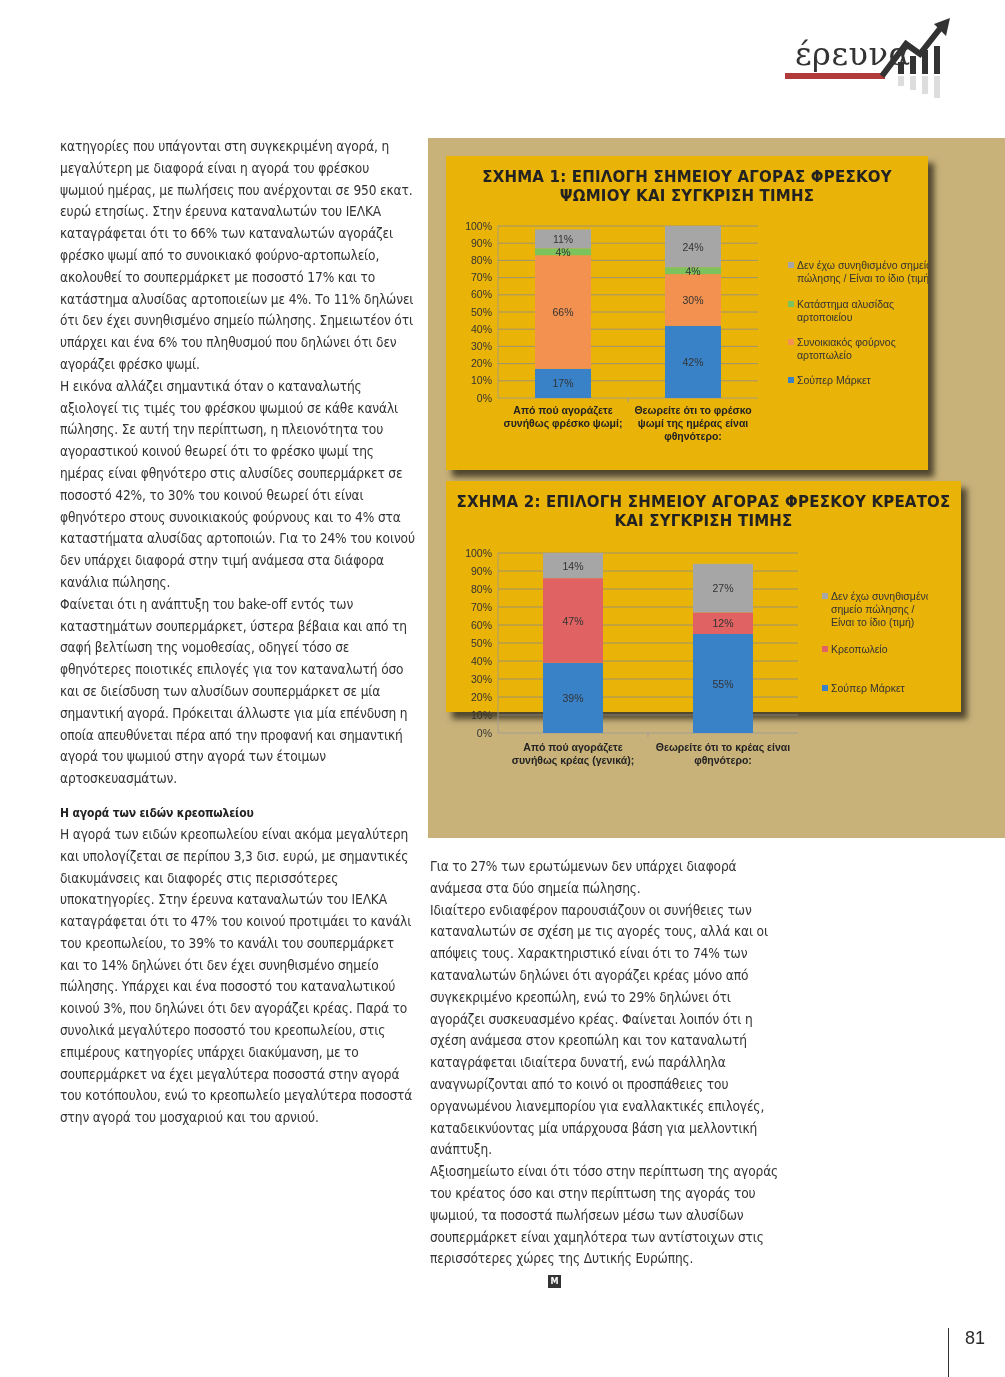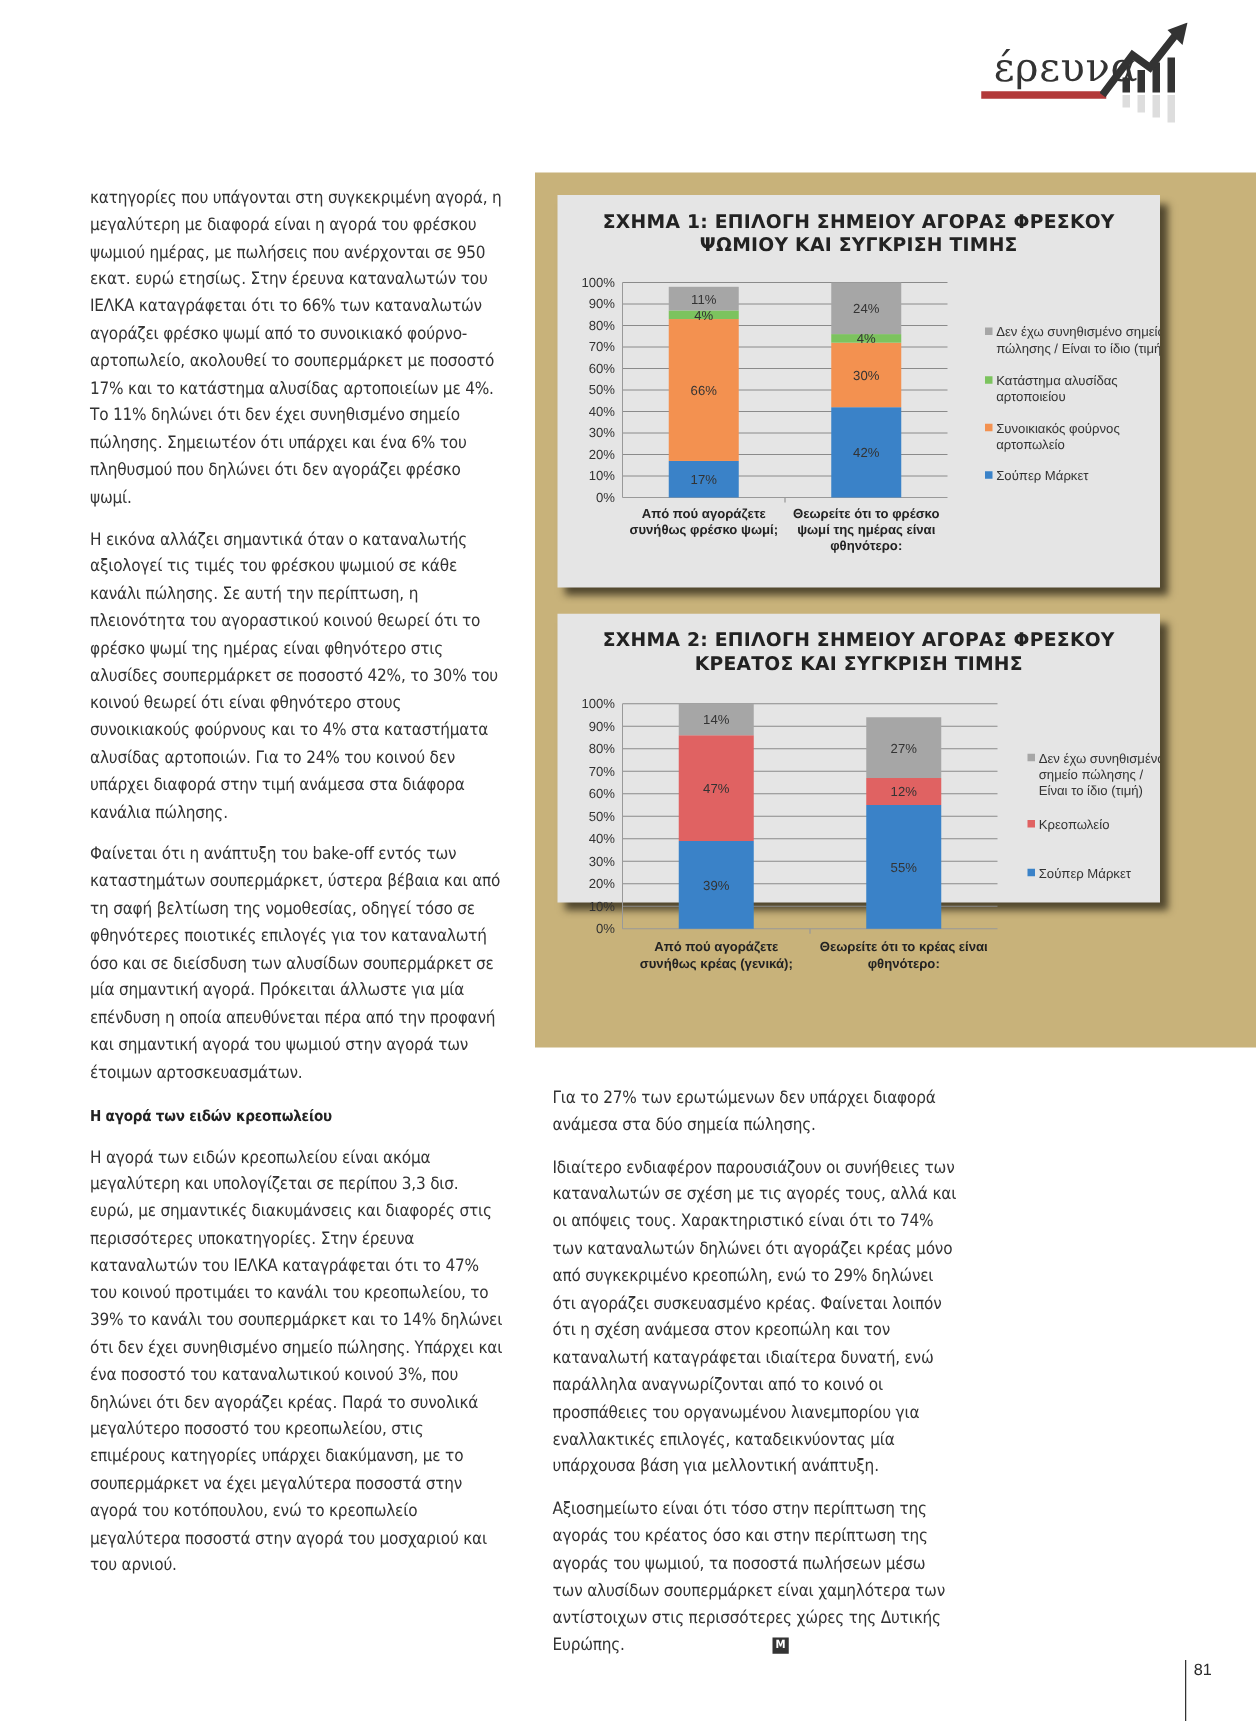--- a/index.html
+++ b/index.html
@@ -2,35 +2,35 @@
 <html><head>
 <meta charset="utf-8">
 <style>
   html,body{margin:0;padding:0;background:#fff;}
   body{width:1005px;height:1377px;position:relative;overflow:hidden;font-family:"DejaVu Sans Condensed","DejaVu Sans",sans-serif;color:#2b2b2b;}
   .logo{position:absolute;left:785px;top:18px;width:175px;height:85px;}
   .logo-word{position:absolute;left:10px;top:17px;font-family:"DejaVu Serif",serif;font-size:32px;color:#333;letter-spacing:0.5px;}
   .logo-bar{position:absolute;left:0;top:55px;width:100px;height:6px;background:#b23a3a;}
   .logo svg{position:absolute;left:95px;top:0;}
   .col{position:absolute;font-size:13.6px;line-height:21.8px;color:#333;letter-spacing:-0.15px;}
-  .col p{margin:12px;}
+  .col p{margin:0;}
   #colLeft{left:60px;top:136px;width:355px;}
   #colRight{left:430px;top:856px;width:350px;}
   .subhead{font-weight:bold;font-size:12px;color:#222;margin-top:12px!important;line-height:22px;}
   .panel{position:absolute;left:428px;top:138px;width:577px;height:700px;background:#c8b27a;}
-  .card{position:absolute;left:18px;width:482px;background:#e5e5e5;box-shadow:6px 7px 6px rgba(40,35,20,0.75);}
+  .card{position:absolute;left:18px;width:482px;background:#eab308;box-shadow:6px 7px 6px rgba(40,35,20,0.75);}
   #card1{top:18px;height:314px;}
-  #card2{top:353px;height:231px;}
+  #card2{top:343px;height:231px;padding-left:33px;}
   .card-title{position:absolute;left:0;right:0;top:12px;text-align:center;font-weight:bold;font-size:15px;line-height:19px;color:#222;font-family:"DejaVu Sans","Liberation Sans",sans-serif;letter-spacing:0.2px;}
   .card svg{position:absolute;left:0;top:0;}
   .ax{font-family:"Liberation Sans",sans-serif;font-size:10.5px;fill:#333;}
   .cat{font-family:"Liberation Sans",sans-serif;font-size:10.5px;font-weight:bold;fill:#222;}
   .dl{font-family:"Liberation Sans",sans-serif;font-size:10.5px;fill:#333;}
   .leg{font-family:"Liberation Sans",sans-serif;font-size:10.5px;fill:#333;}
-  .pagenum{position:absolute;left:948px;top:1328px;height:50px;border-left:1.5px solid #333;padding-left:6px;font-size:13px;font-family:"Liberation Sans",sans-serif;}
+  .pagenum{position:absolute;left:948px;top:1328px;height:50px;border-left:1.5px solid #333;padding-left:16px;font-size:18px;font-family:"Liberation Sans",sans-serif;}
   .endmark{display:inline-block;width:13px;height:13px;background:#333;color:#fff;font-size:9px;line-height:13px;text-align:center;font-weight:bold;vertical-align:middle;margin-left:118px;}
 </style>
 </head>
 <body>
 
 <div class="logo">
   <span class="logo-word">έρευνα</span>
   <div class="logo-bar"></div>
   <svg width="80" height="85" viewBox="0 0 80 85">
     <rect x="18" y="44" width="6" height="12" fill="#333"></rect>

